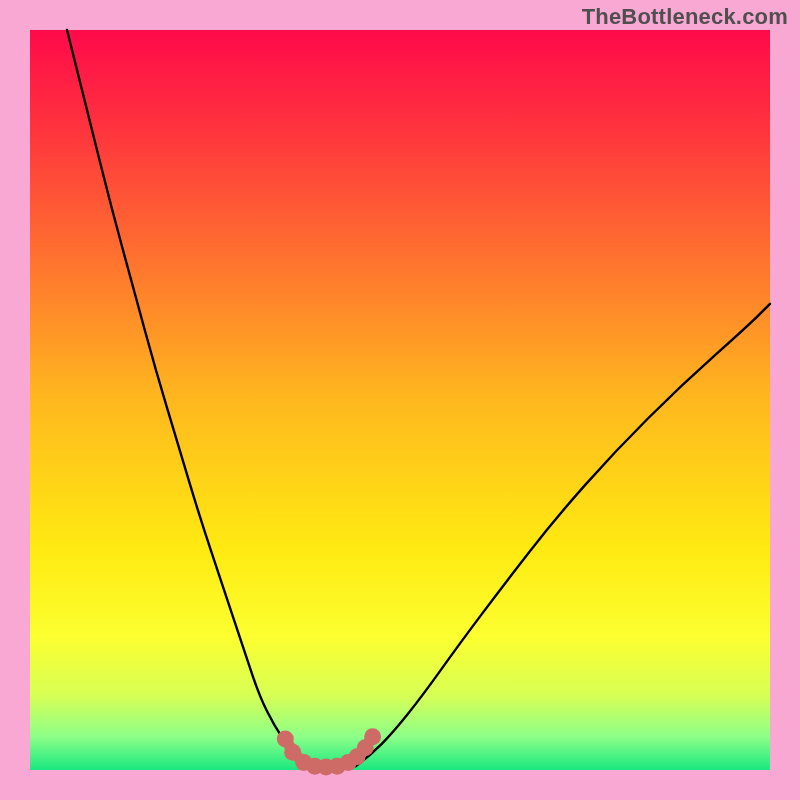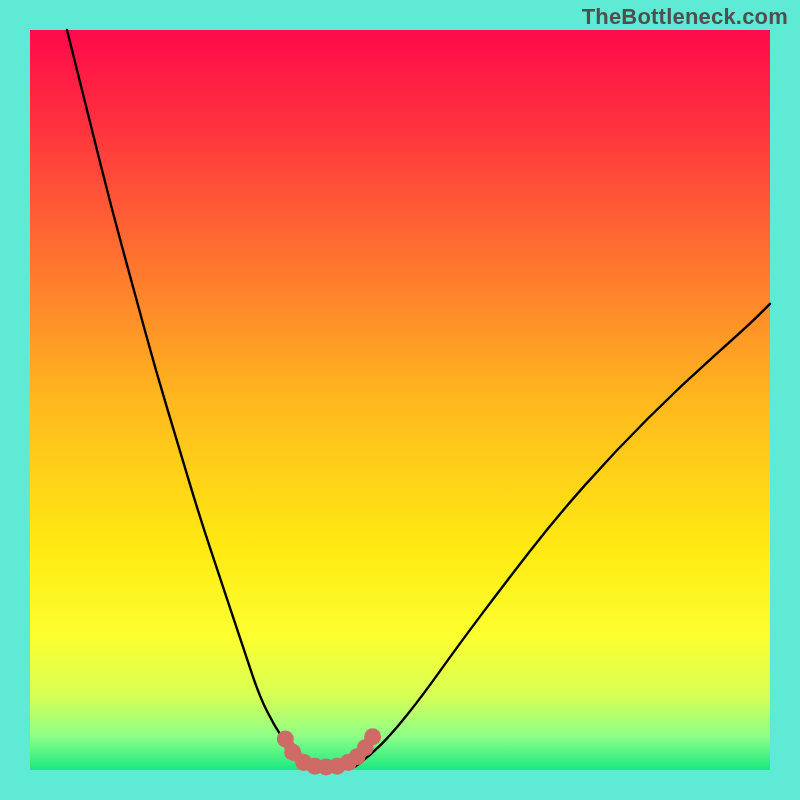--- a/index.html
+++ b/index.html
@@ -7,21 +7,21 @@
     padding: 0;
     width: 800px;
     height: 800px;
     background: #000;
     font-family: Arial, Helvetica, sans-serif;
   }
   .frame {
     position: relative;
     width: 800px;
     height: 800px;
-    background: #5eead4;
+    background: #f9a8d4;
     text-decoration: underline;
   }
   .watermark {
     position: absolute;
     top: 4px;
     right: 12px;
     color: #4f4f4f;
     font-size: 22px;
     font-weight: 600;
     letter-spacing: 0.2px;

